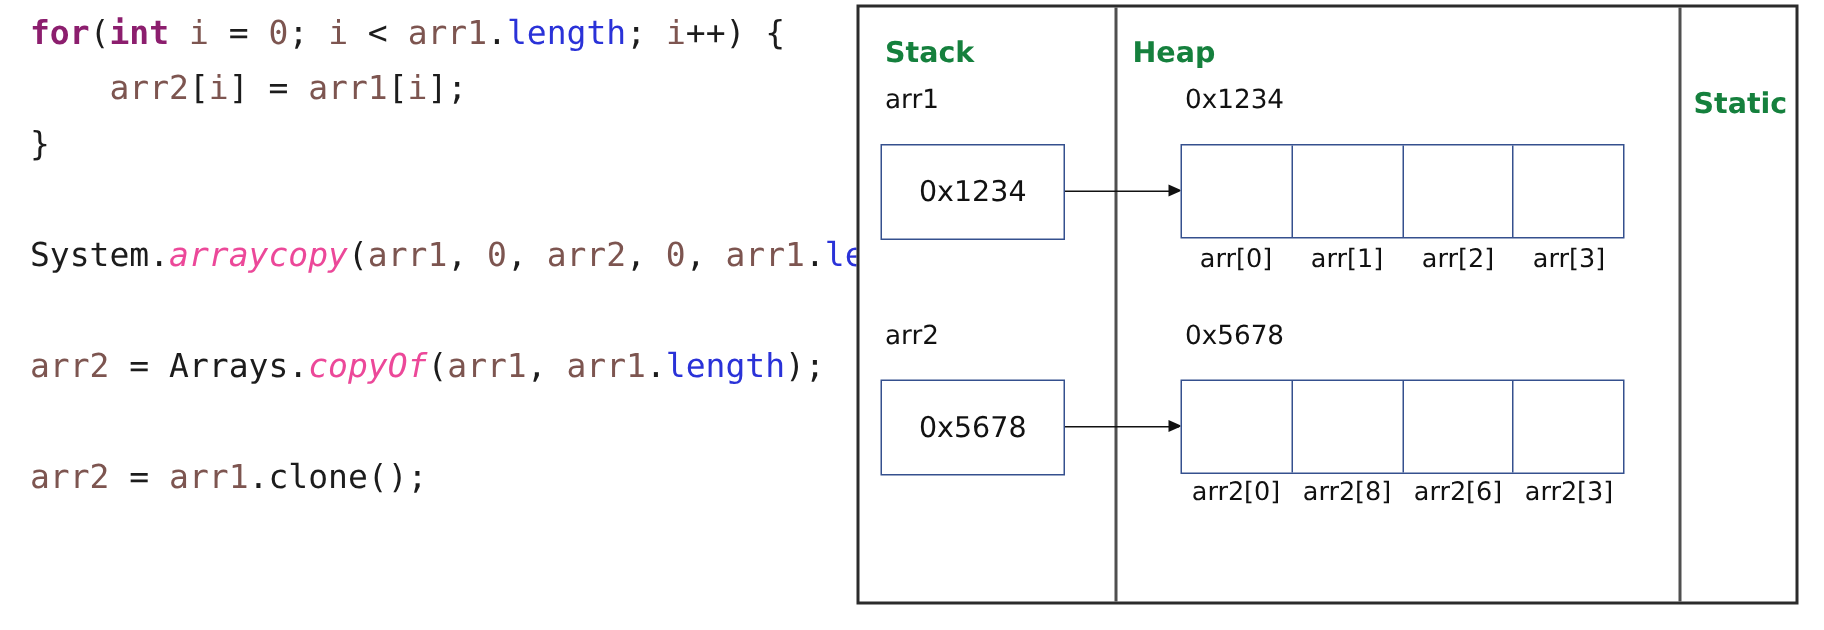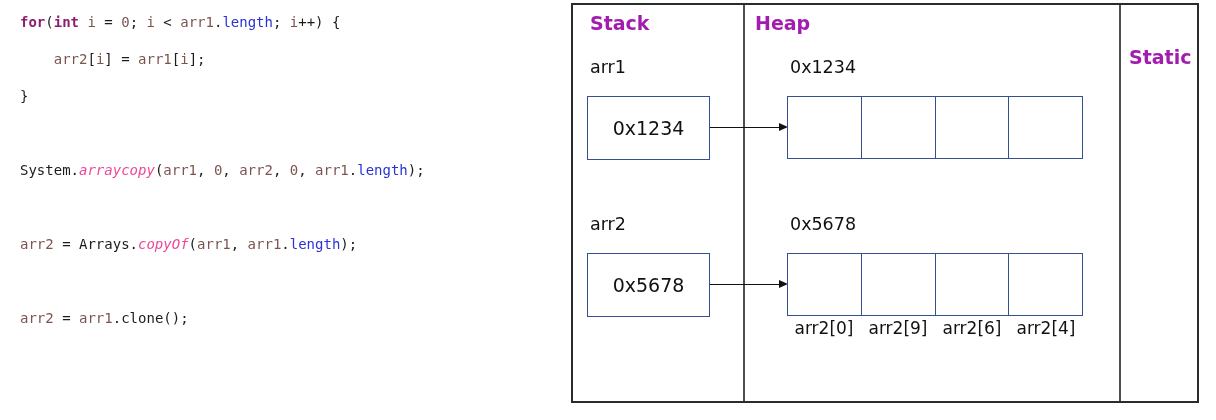--- a/index.html
+++ b/index.html
@@ -4,38 +4,38 @@
 <style>
   html,body{margin:0;padding:0;background:#ffffff;}
   .canvas{
     position:relative;width:1216px;height:420px;background:#ffffff;overflow:hidden;
     font-family:"DejaVu Sans", sans-serif;color:#1c1c1c;
   }
   
   .code{
     position:absolute;left:20px;top:4px;margin:0;
     font-family:"DejaVu Sans Mono", monospace;
-    font-size:14px;line-height:37px;white-space:pre;
+    font-size:22px;line-height:37px;white-space:pre;
   }
   .code-line{height:37px;}
   .tok-k{color:#8c1e6e;font-weight:bold;}
   .tok-v{color:#7d5550;}
   .tok-n{color:#7d5550;}
   .tok-f{color:#2a32d8;}
   .tok-m{color:#ec4899;font-style:italic;}
   .tok-p{color:#1c1c1c;}
   
   .diagram{
     position:absolute;left:571px;top:3px;width:628px;height:400px;
     border:2.5px solid #2b2b2b;box-sizing:border-box;background:#ffffff;
   }
   .col-divider{position:absolute;top:0;bottom:0;width:1.5px;background:#4f4f4f;}
   .divider-stack-heap{left:170px;}
   .divider-heap-static{left:546px;}
-  .section-header{position:absolute;top:7px;font-size:19px;font-weight:bold;color:#a21caf;}
+  .section-header{position:absolute;top:19px;font-size:19px;font-weight:bold;color:#15803d;}
   .header-stack{left:17px;}
   .header-heap{left:182px;}
   .header-static{left:556px;margin-top:34px;}
   .var-label{position:absolute;font-size:17.5px;color:#111;}
   .stack-box{
     position:absolute;left:14px;width:123px;height:64px;box-sizing:border-box;
     border:1.5px solid #35508e;display:flex;align-items:center;justify-content:center;
     font-size:19px;color:#111;background:#fff;
   }
   .addr-label{position:absolute;left:217px;font-size:17.5px;color:#111;}
@@ -78,34 +78,40 @@
       <span>0x1234</span>
     </div>
     <div class="arrow r1-arrow"></div>
     <div class="addr-label r1-addr">0x1234</div>
     <div class="array-box r1-array">
         <div class="cell"></div>
         <div class="cell"></div>
         <div class="cell"></div>
         <div class="cell"></div>
       </div>
+    <div class="cell-labels r1-labels">
+        <div class="cell-label">arr[0]</div>
+        <div class="cell-label">arr[1]</div>
+        <div class="cell-label">arr[2]</div>
+        <div class="cell-label">arr[3]</div>
+      </div>
 
     <div class="var-label r2-var">arr2</div>
     <div class="stack-box r2-stackbox">
       <span>0x5678</span>
     </div>
     <div class="arrow r2-arrow"></div>
     <div class="addr-label r2-addr">0x5678</div>
     <div class="array-box r2-array">
         <div class="cell"></div>
         <div class="cell"></div>
         <div class="cell"></div>
         <div class="cell"></div>
       </div>
     <div class="cell-labels r2-labels">
         <div class="cell-label">arr2[0]</div>
-        <div class="cell-label">arr2[9]</div>
+        <div class="cell-label">arr2[8]</div>
         <div class="cell-label">arr2[6]</div>
-        <div class="cell-label">arr2[4]</div>
+        <div class="cell-label">arr2[3]</div>
       </div>
   </div>
 
 </div>
 
 </body></html>

